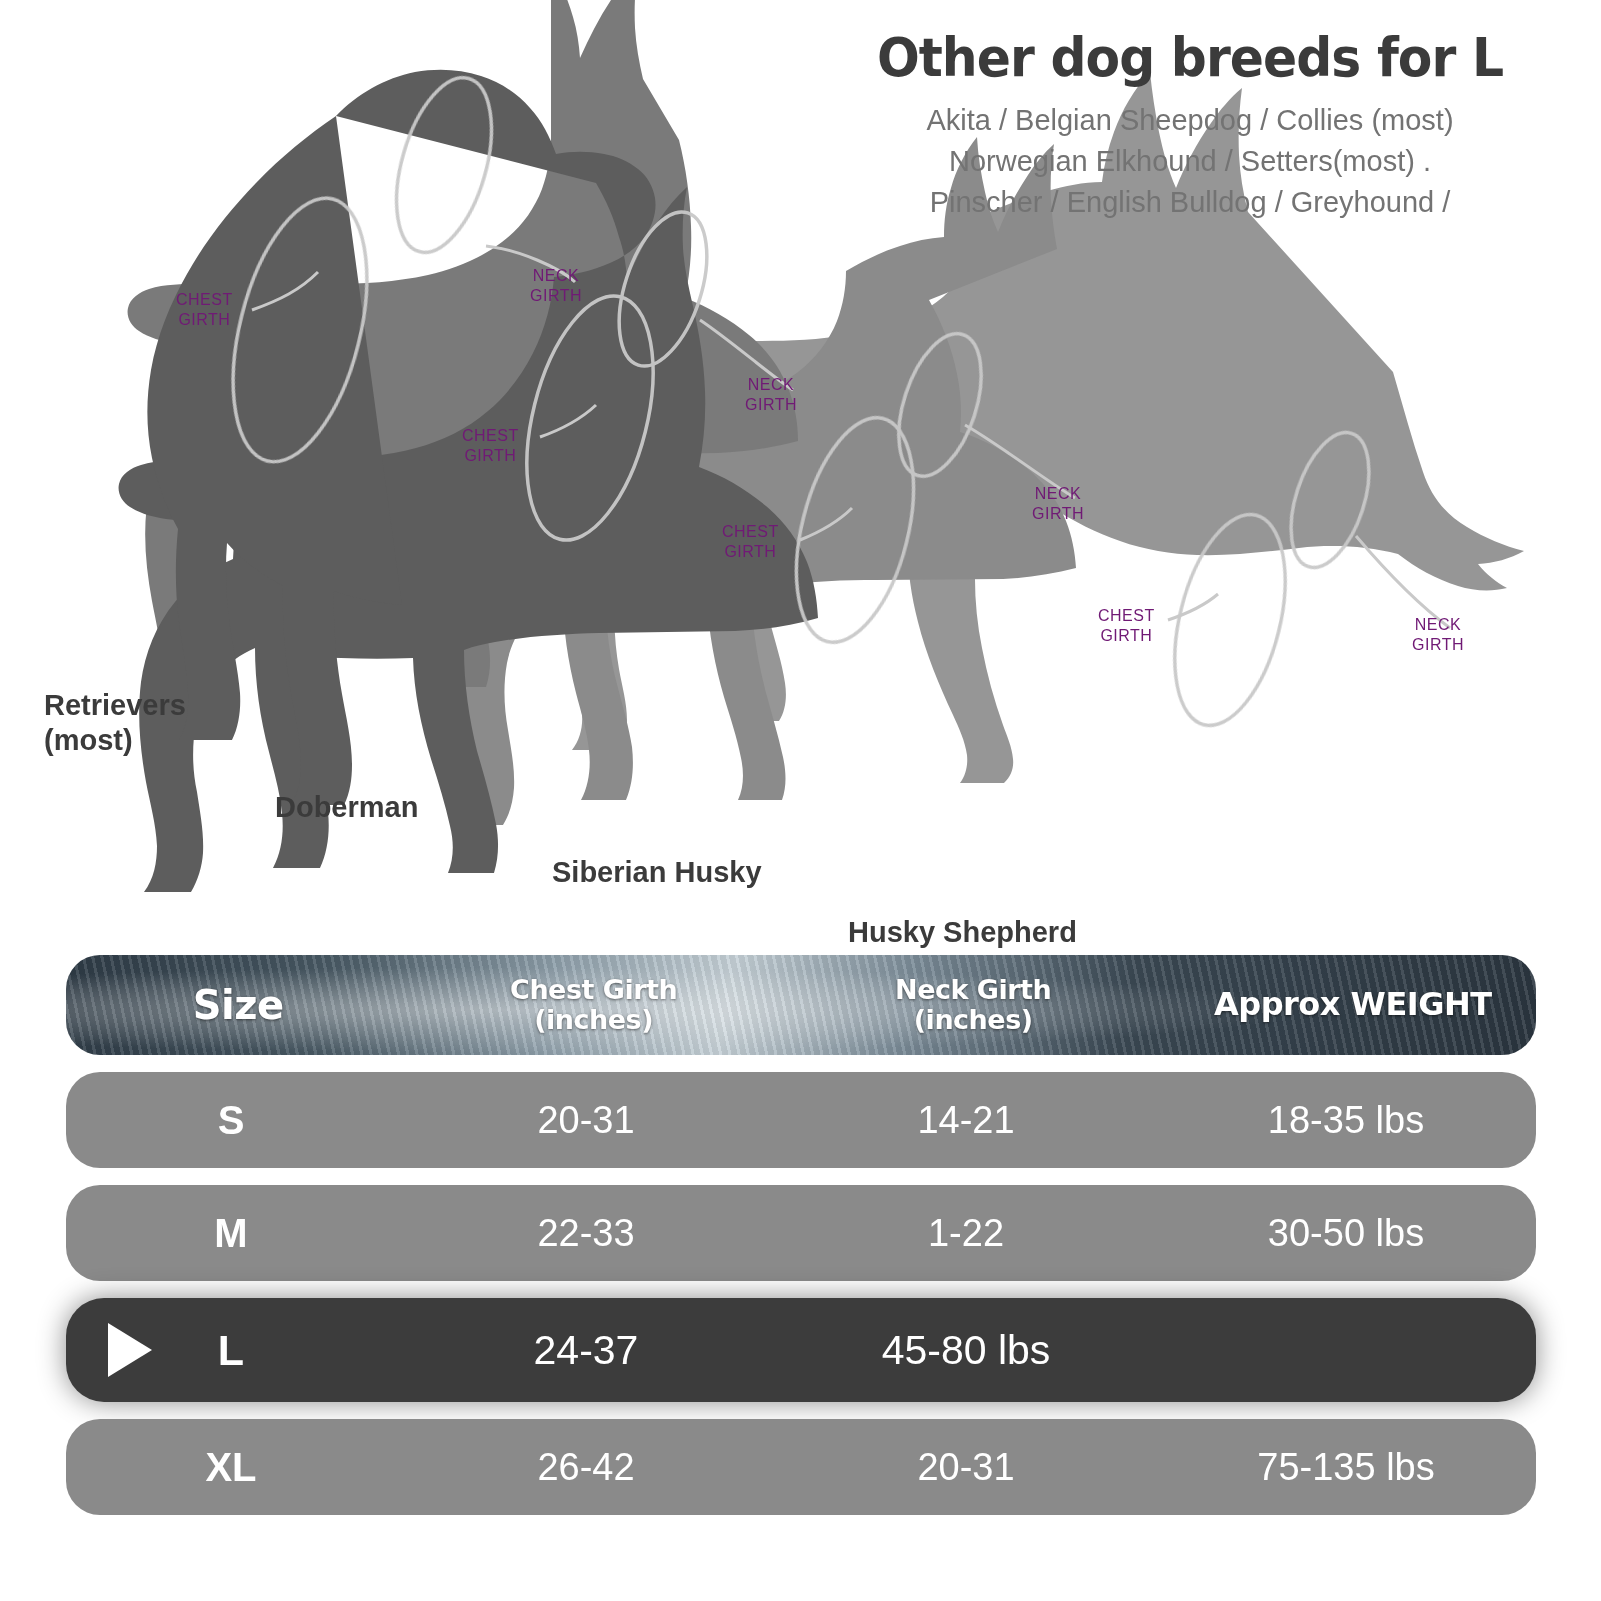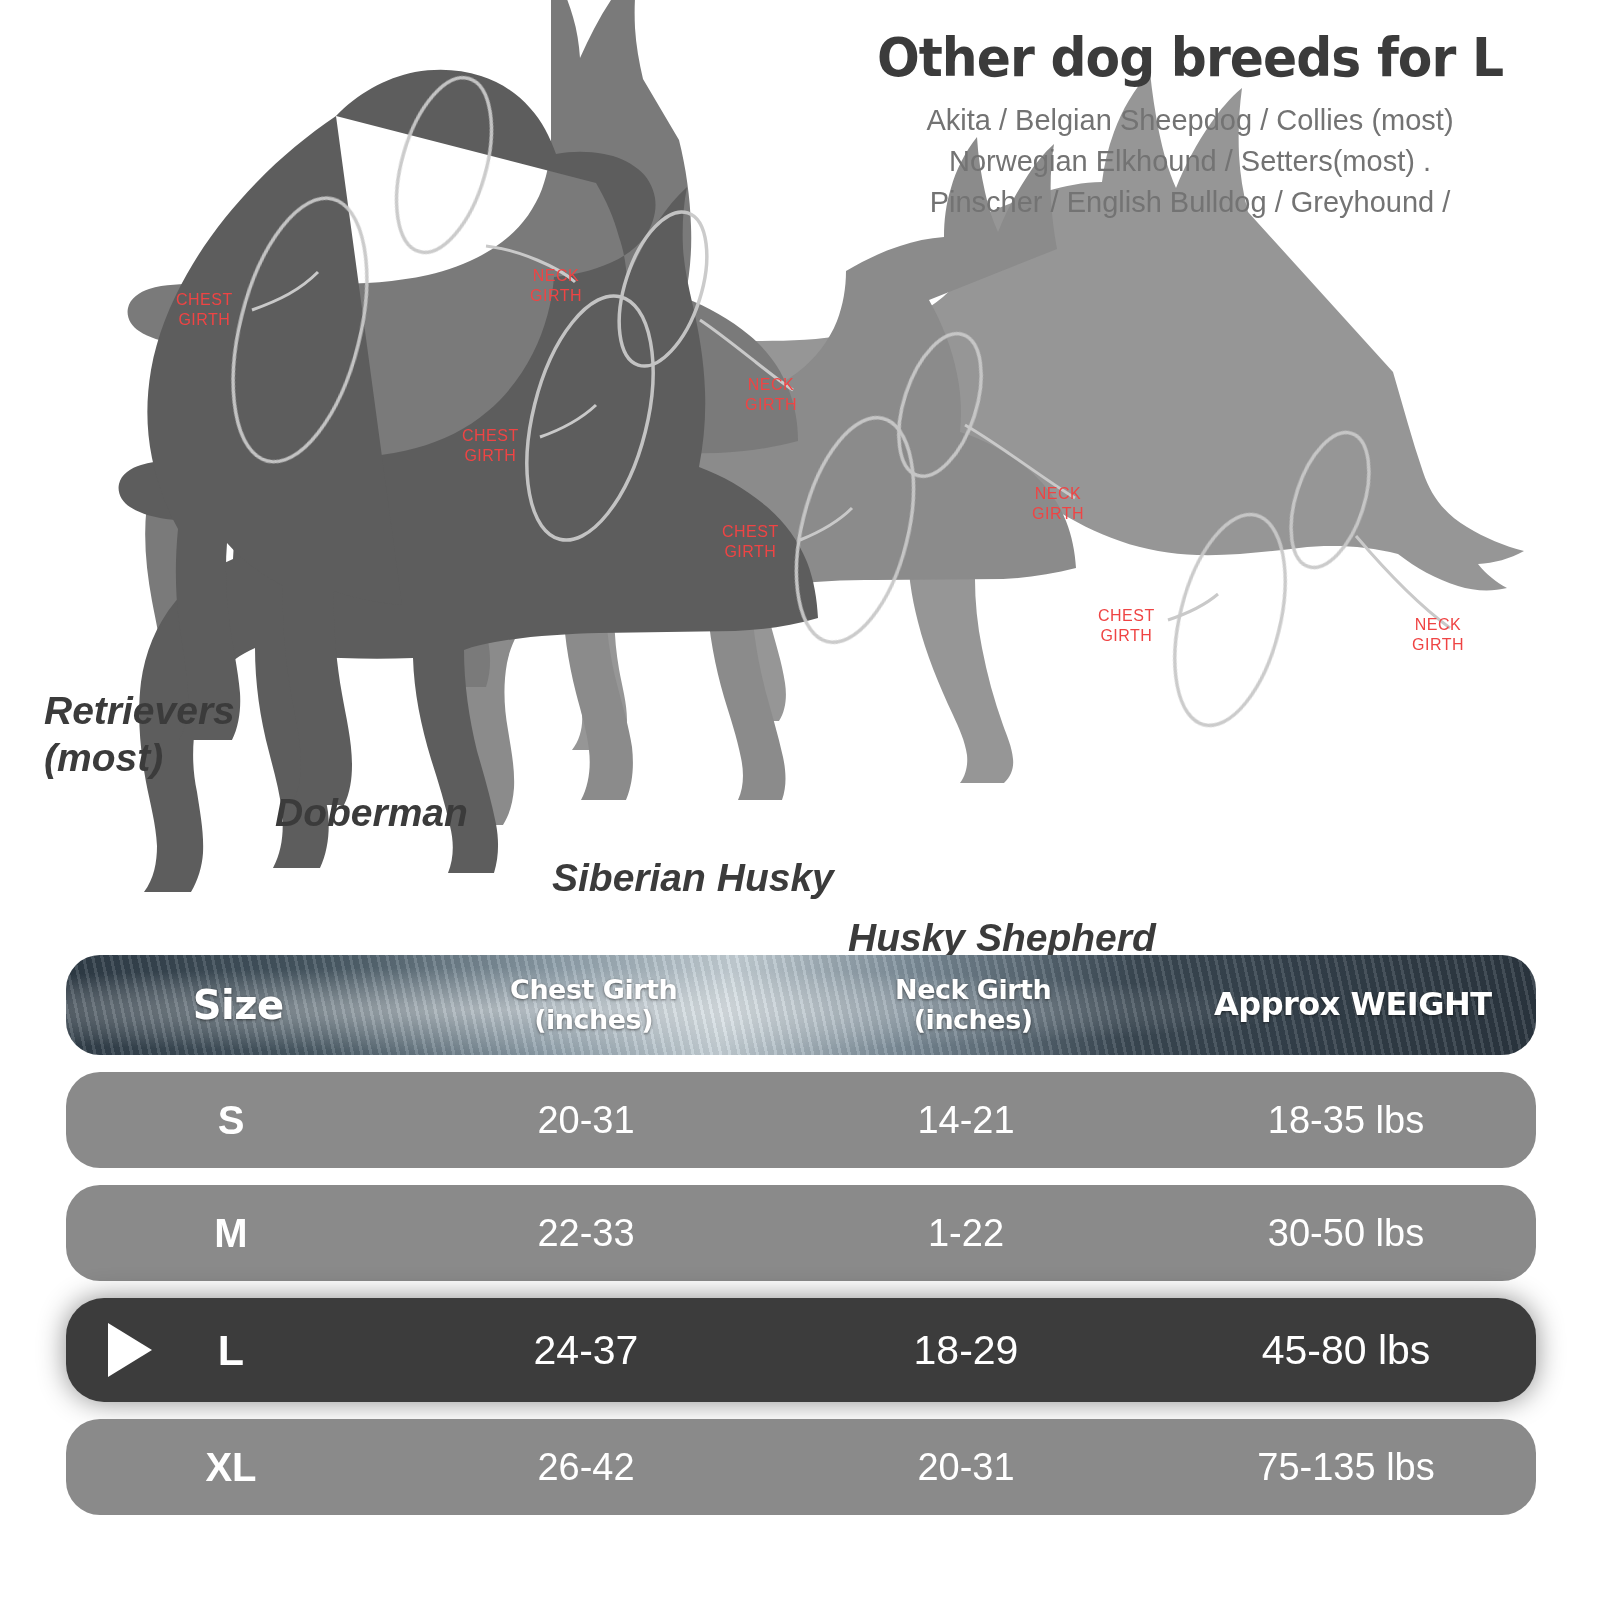--- a/index.html
+++ b/index.html
@@ -53,37 +53,36 @@
     font-size: 29px;
     color: #737373;
     line-height: 1.42;
   }
 
   
   .breed-label {
     position: absolute;
     font-family: "Liberation Sans", sans-serif;
     font-weight: bold;
-    font-size: 39px;
+    font-size: 29px;
     color: #3b3b3b;
     line-height: 1.2;
     white-space: pre-line;
-    font-style: italic;
   }
   #lbl-retrievers { left: 44px;  top: 688px; }
   #lbl-doberman   { left: 275px; top: 790px; }
   #lbl-husky      { left: 552px; top: 855px; }
   #lbl-shepherd   { left: 848px; top: 915px; }
 
   
   .girth-label {
     position: absolute;
     font-family: "Liberation Sans", sans-serif;
     font-size: 16px;
-    color: #ef4444;
+    color: #701a75;
     line-height: 1.25;
     letter-spacing: 0.5px;
     text-align: center;
     white-space: pre-line;
   }
   #g-chest-1 { left: 176px; top: 290px; }
   #g-neck-1  { left: 530px; top: 266px; }
   #g-chest-2 { left: 462px; top: 426px; }
   #g-neck-2  { left: 745px; top: 375px; }
   #g-chest-3 { left: 722px; top: 522px; }
@@ -286,21 +285,20 @@
     <div class="cell c-size">M</div>
     <div class="cell c-chest">22-33</div>
     <div class="cell c-neck">1-22</div>
     <div class="cell c-weight">30-50 lbs</div>
   </div>
 
   <div class="trow highlight">
     <span class="arrow-marker"></span>
     <div class="cell c-size">L</div>
     <div class="cell c-chest">24-37</div>
-    <div class="cell c-neck">18-29</div>
     <div class="cell c-weight">45-80 lbs</div>
   </div>
 
   <div class="trow normal">
     <div class="cell c-size">XL</div>
     <div class="cell c-chest">26-42</div>
     <div class="cell c-neck">20-31</div>
     <div class="cell c-weight">75-135 lbs</div>
   </div>
 

